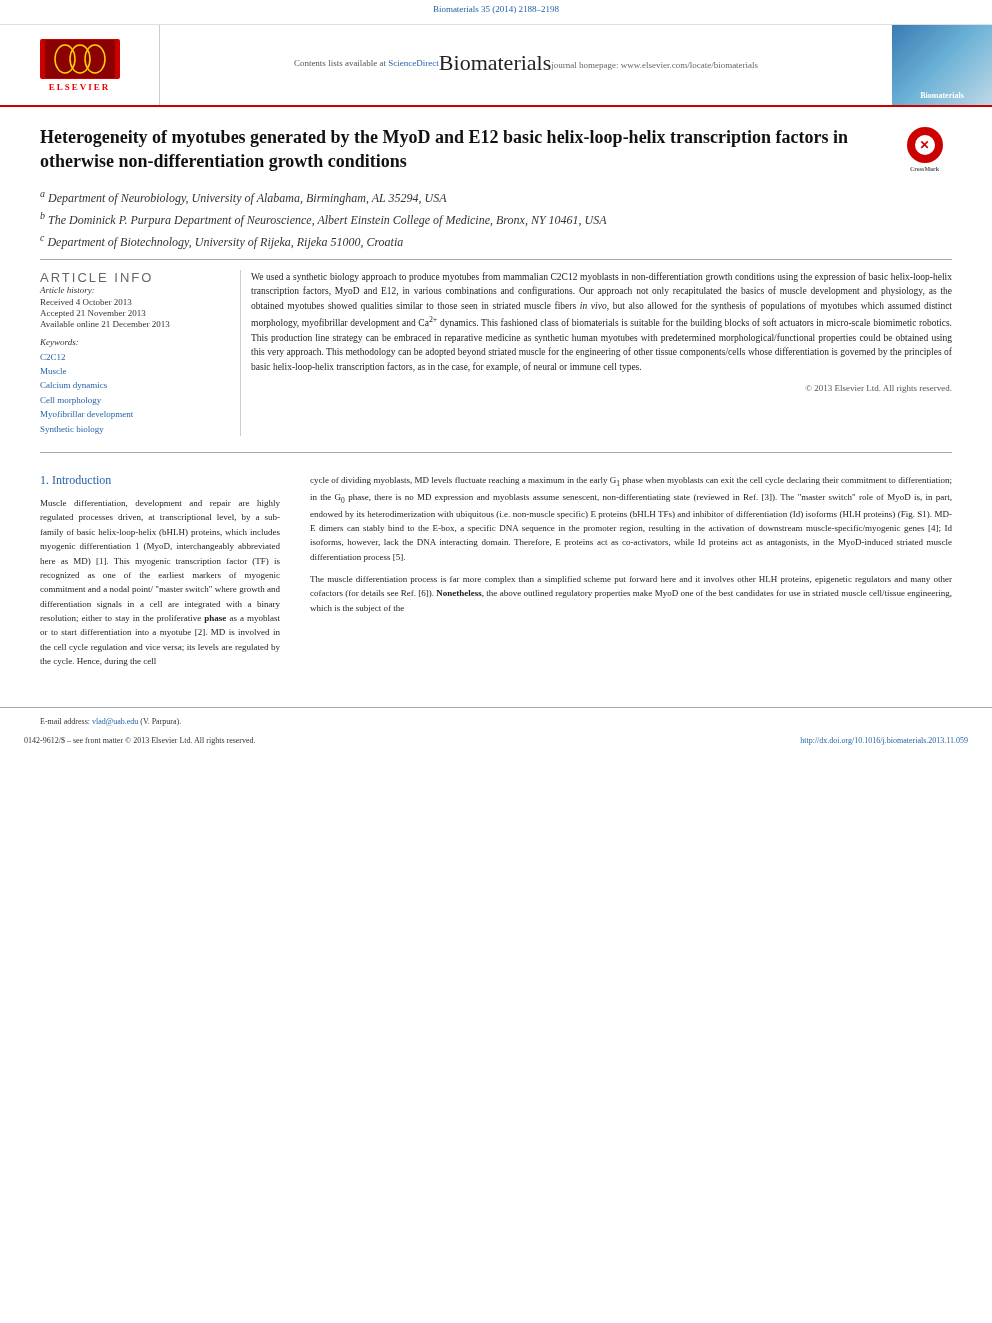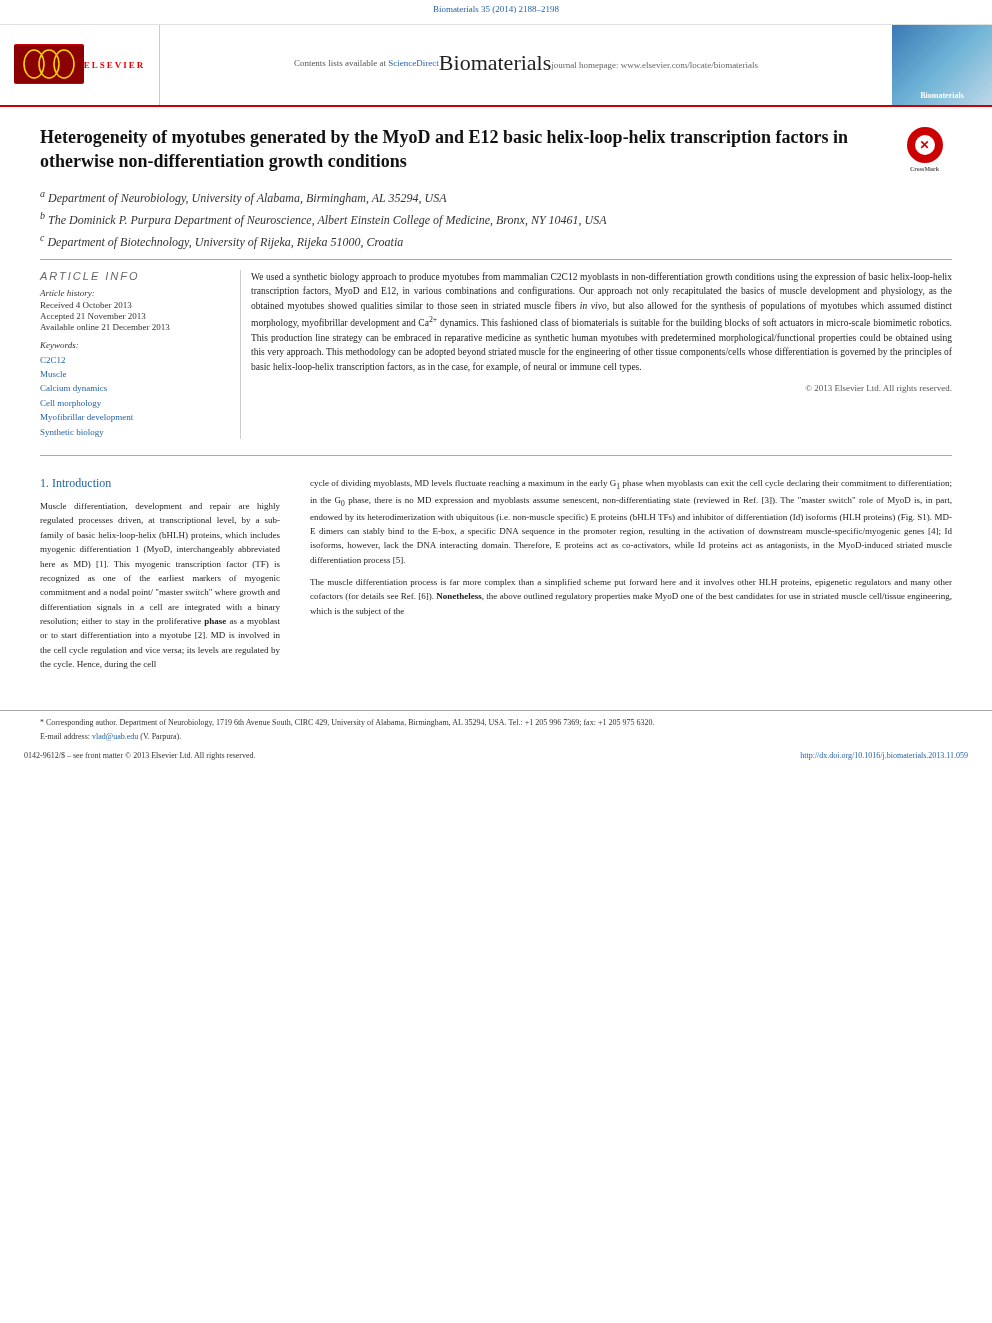--- a/index.html
+++ b/index.html
@@ -35,20 +35,21 @@
       align-items: center;
       justify-content: center;
       padding: 8px;
       border-right: 1px solid #ccc;
     }
 
     .elsevier-logo {
       width: 120px;
       height: 55px;
       display: flex;
+      flex-direction: column;
       align-items: center;
       justify-content: center;
     }
 
     .elsevier-logo .logo-img {
       width: 80px;
       height: 40px;
       background: #c00;
       border-radius: 2px;
       display: flex;
@@ -224,26 +225,24 @@
       padding-right: 20px;
     }
 
     .abstract-col {
       flex: 1;
       padding-left: 10px;
       border-left: 1px solid #ccc;
     }
 
     .section-label {
-      font-size: 11px;
+      font-size: 13px;
       letter-spacing: 2px;
       color: #666;
-      margin-bottom: 6px;
       font-family: Arial, sans-serif;
-      font-style: italic;
     }
 
     .info-item-label {
       font-size: 9px;
       font-style: italic;
       color: #333;
       margin-bottom: 2px;
     }
 
     .info-date {
@@ -460,23 +459,20 @@
         cycle of dividing myoblasts, MD levels fluctuate reaching a maximum in the early G<sub>1</sub> phase when myoblasts can exit the cell cycle declaring their commitment to differentiation; in the G<sub>0</sub> phase, there is no MD expression and myoblasts assume senescent, non-differentiating state (reviewed in Ref. [3]). The "master switch" role of MyoD is, in part, endowed by its heterodimerization with ubiquitous (i.e. non-muscle specific) E proteins (bHLH TFs) and inhibitor of differentiation (Id) isoforms (HLH proteins) (Fig. S1). MD-E dimers can stably bind to the E-box, a specific DNA sequence in the promoter region, resulting in the activation of downstream muscle-specific/myogenic genes [4]; Id isoforms, however, lack the DNA interacting domain. Therefore, E proteins act as co-activators, while Id proteins act as antagonists, in the MyoD-induced striated muscle differentiation process [5].
       </div>
       <div class="body-text">
         The muscle differentiation process is far more complex than a simplified scheme put forward here and it involves other HLH proteins, epigenetic regulators and many other cofactors (for details see Ref. [6]). <span class="bold">Nonetheless</span>, the above outlined regulatory properties make MyoD one of the best candidates for use in striated muscle cell/tissue engineering, which is the subject of the
       </div>
     </div>
   </div>
 </div>
 
 <div class="footer-section">
-  <div class="footnote-text">
-    <span>* Corresponding author. Department of Neurobiology, 1719 6th Avenue South, CIRC 429, University of Alabama, Birmingham, AL 35294, USA. Tel.: +1 205 996 7369; fax: +1 205 975 6320.</span>
-  </div>
   <div class="footnote-text" style="margin-top:2px;">
     <span>E-mail address:</span>
     <span style="color:#2563a8;">vlad@uab.edu</span>
     <span>(V. Parpura).</span>
   </div>
 </div>
 
 <div class="footer-bottom">
   <div class="issn-text">0142-9612/$ – see front matter © 2013 Elsevier Ltd. All rights reserved.</div>
   <div class="doi-link" style="cursor:pointer;">http://dx.doi.org/10.1016/j.biomaterials.2013.11.059</div>

